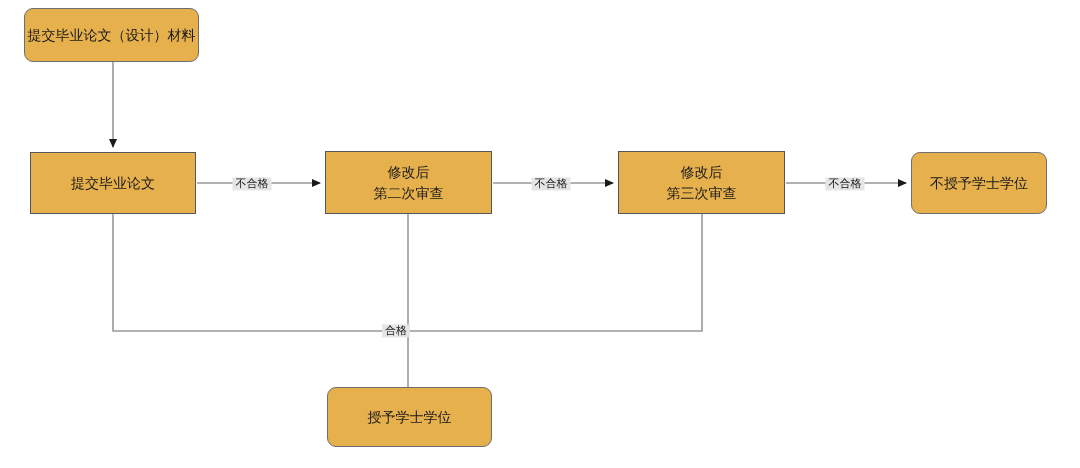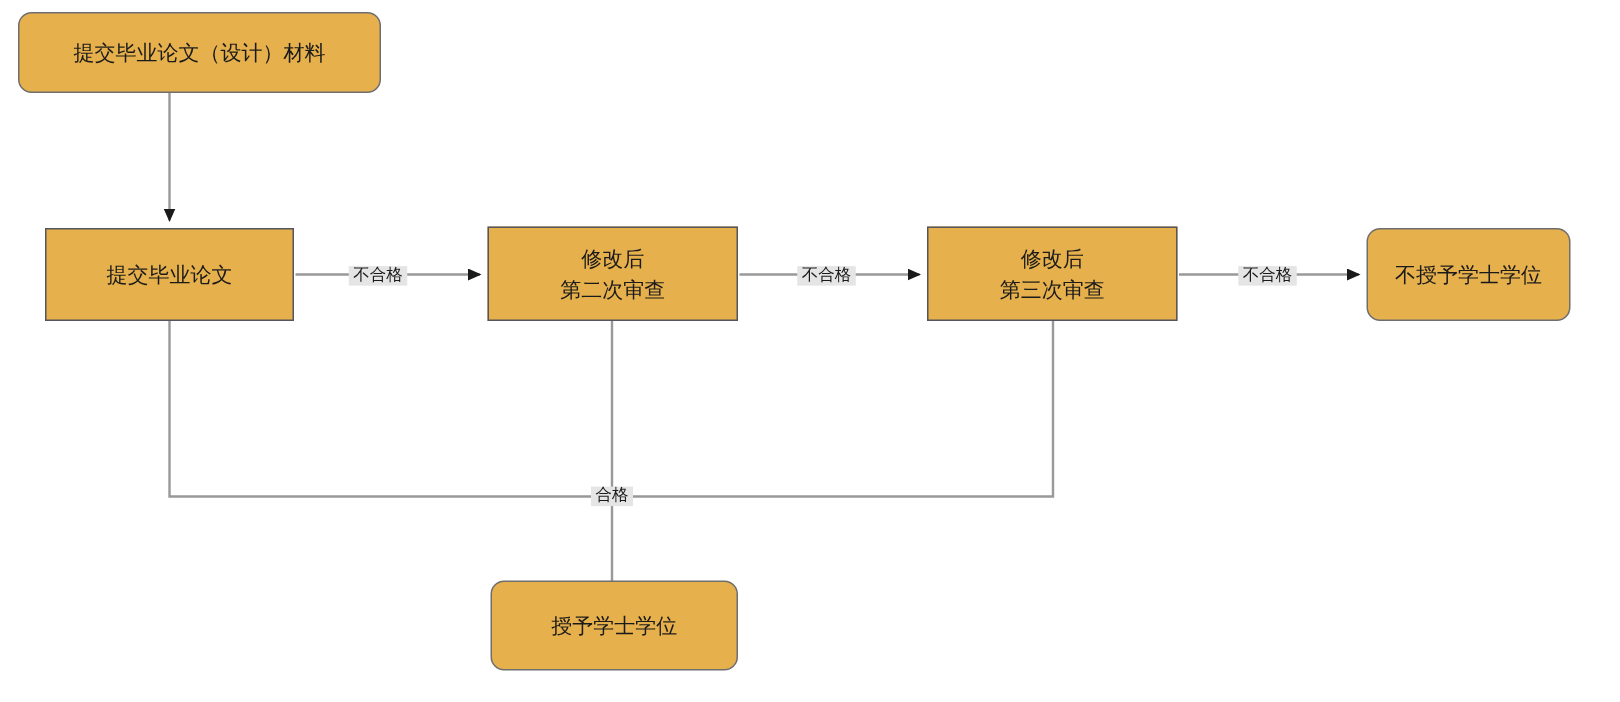--- a/index.html
+++ b/index.html
@@ -25,40 +25,40 @@
     justify-content: center;
     text-align: center;
     font-size: 14px;
     color: #1a1a1a;
     white-space: pre-line;
     line-height: 1.45;
   }
   .node.rect  { border: 1px solid #55555e; }
   .node.round { border: 1px solid #6e6e6e; border-radius: 9px; }
 
-  .node-submit    { left:   12px; top:   8px; width: 242px; height: 54px; }
+  .node-submit    { left:   24px; top:   8px; width: 175px; height: 54px; }
   .node-review1   { left:  30px; top: 152px; width: 166px; height: 62px; }
   .node-review2   { left: 325px; top: 151px; width: 167px; height: 63px; }
   .node-review3   { left: 618px; top: 151px; width: 167px; height: 63px; }
   .node-no-degree { left: 911px; top: 152px; width: 136px; height: 62px; }
   .node-degree    { left: 327px; top: 387px; width: 165px; height: 60px; }
 
   .edge-label {
     position: absolute;
     transform: translate(-50%, -50%);
     background: #e5e5e5;
     padding: 0 3px;
     font-size: 11px;
     color: #1a1a1a;
     line-height: 1.2;
   }
   .label-fail1 { left: 252px; top: 184px; }
   .label-fail2 { left: 551px; top: 184px; }
   .label-fail3 { left: 845px; top: 184px; }
-  .label-pass  { left: 408px; top: 331px; }
+  .label-pass  { left: 396px; top: 331px; }
 </style>
 </head>
 <body>
 
 <div class="canvas">
 
   <svg class="wires" viewBox="0 0 1080 468" xmlns="http://www.w3.org/2000/svg">
     <defs>
       <marker id="arrow" markerWidth="9" markerHeight="8" refX="8" refY="4" orient="auto" markerUnits="userSpaceOnUse">
         <path d="M0,0 L9,4 L0,8 Z" fill="#1a1a1a"></path>

